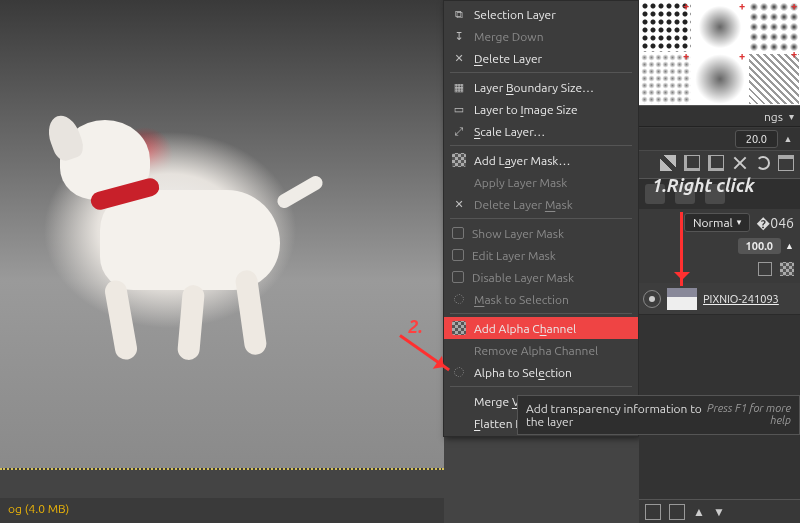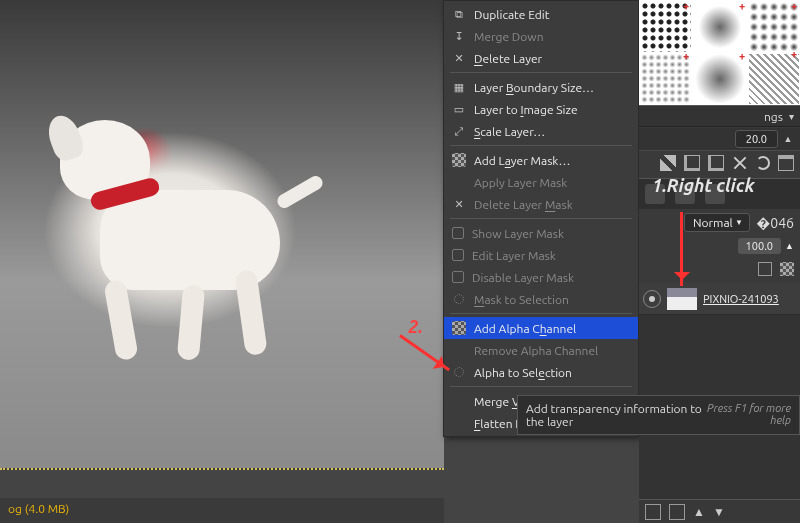--- a/index.html
+++ b/index.html
@@ -53,21 +53,21 @@
     border: 1px solid #2b2b2b;
     box-shadow: 2px 2px 6px rgba(0,0,0,0.5);
     padding: 2px 0;
   }
   .menu .item {
     display:flex; align-items:center; gap:8px;
     height:22px; padding:0 10px 0 8px;
     color:#eaeaea;
   }
   .menu .item.disabled { color:#8a8a8a; }
-  .menu .item.highlight { background:#1d4ed8;text-align:center; }
+  .menu .item.highlight { background:#ef4444;text-align:center; }
   .menu .sep { height:1px; background:#555; margin:3px 6px; }
   .menu .ic { width:14px; height:14px; display:inline-flex; align-items:center; justify-content:center; font-size:11px; color:#bfbfbf;}
   .menu .ic.box { border:1px solid #777; border-radius:2px; width:12px; height:12px;}
   .menu .ic.check { background:repeating-conic-gradient(#aaa 0 25%, #555 0 50%) 0/6px 6px; border-radius:2px;}
   .menu .u { text-decoration: underline; text-underline-offset: 2px; }
 
   
   .rpanel {
     position:absolute; right:0; top:0; width:161px; height:523px;
     background:#3a3a3a;
@@ -117,21 +117,21 @@
   .layers {
     position:absolute; right:0; top:178px; width:161px; bottom:24px;
     background:#3a3a3a; border-top:1px solid #555;
   }
   .layers .tabs { height:30px; background:#2f2f2f; display:flex; align-items:center; padding:0 6px; gap:10px;}
   .layers .tabs .tab { width:20px;height:20px; background:#4a4a4a; border-radius:3px;}
   .layers .moderow { height:26px; display:flex; align-items:center; justify-content:flex-end; padding:0 6px; gap:6px; }
   .layers .moderow .mode { background:#2b2b2b; padding:2px 8px; border:1px solid #555; border-radius:3px; display:flex; gap:4px; align-items:center;}
   .layers .moderow .reset { color:#ddd; font-size:14px;}
   .layers .opacityrow { height:22px; display:flex; align-items:center; justify-content:flex-end; padding:0 6px; gap:4px;}
-  .layers .opacityrow .val { background:#555; padding:2px 8px; border-radius:3px; font-size:11px;}
+  .layers .opacityrow .val { background:#555; padding:2px 8px; border-radius:3px; font-size:11px;font-weight:bold;}
   .layers .lockrow { height:24px; display:flex; align-items:center; justify-content:flex-end; padding:0 6px; gap:8px;}
   .layers .layerlist { position:absolute; top:104px; left:0; right:0; bottom:0; background:#333;text-decoration:underline;}
   .layers .layerrow { height:32px; display:flex; align-items:center; gap:6px; padding:0 4px; background:#3d3d3d; border-bottom:1px solid #2a2a2a;}
   .layers .eye { width:18px;height:18px; border:1px solid #888; border-radius:50%; position:relative;}
   .layers .eye::after{content:"";position:absolute;left:5px;top:5px;width:6px;height:6px;background:#ccc;border-radius:50%;}
   .layers .thumb { width:30px;height:22px; background:linear-gradient(to bottom,#889 40%,#eee 40%);}
   .layers .lname { font-size:11px; color:#eee; white-space:nowrap; overflow:hidden;}
 
   .bottomrow {
     position:absolute; right:0; bottom:0; height:24px; width:161px;
@@ -185,21 +185,21 @@
       <div class="leg3"></div>
   </div>
 </div>
 <div class="statusbar">
   <span>og (4.0 MB)</span>
 </div>
 
 <div class="menu">
   <div class="item">
     <span class="ic">⧉</span>
-    <span>Duplicate Edit</span>
+    <span>Selection Layer</span>
   </div>
   <div class="item disabled">
     <span class="ic">↧</span>
     <span>Merge Down</span>
   </div>
   <div class="item">
     <span class="ic">✕</span>
     <span><span class="u">D</span>elete Layer</span>
   </div>
   <div class="sep"></div>

